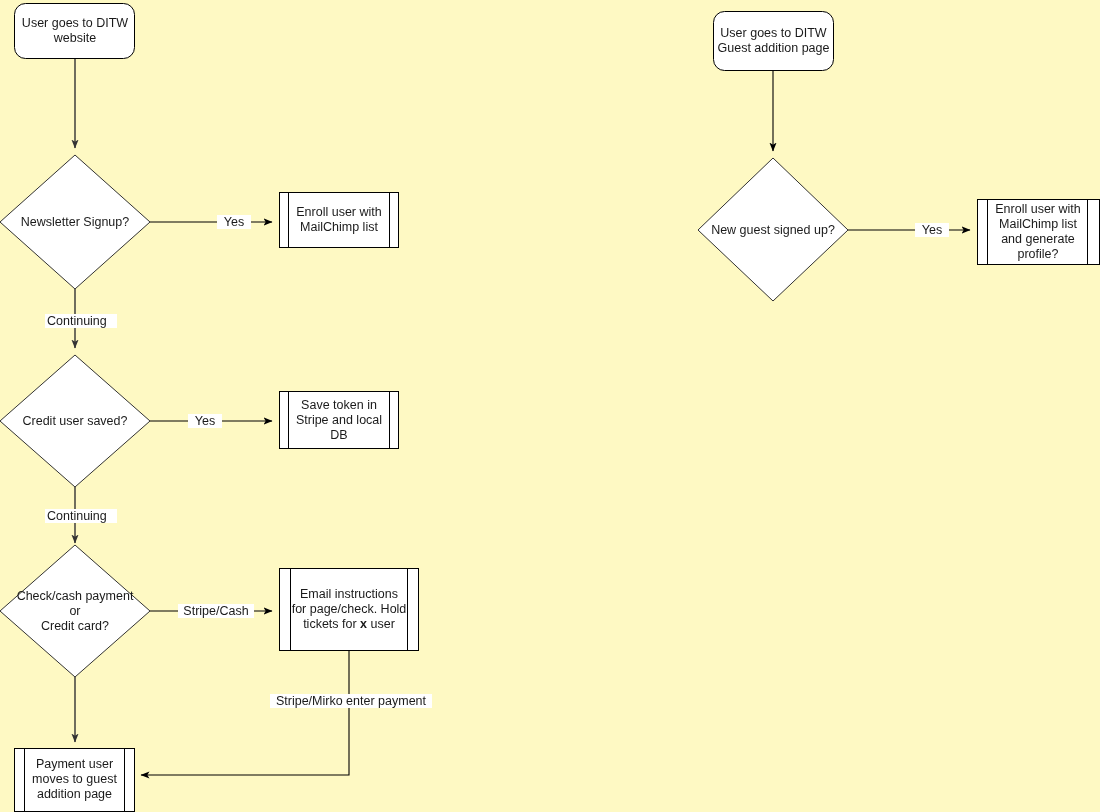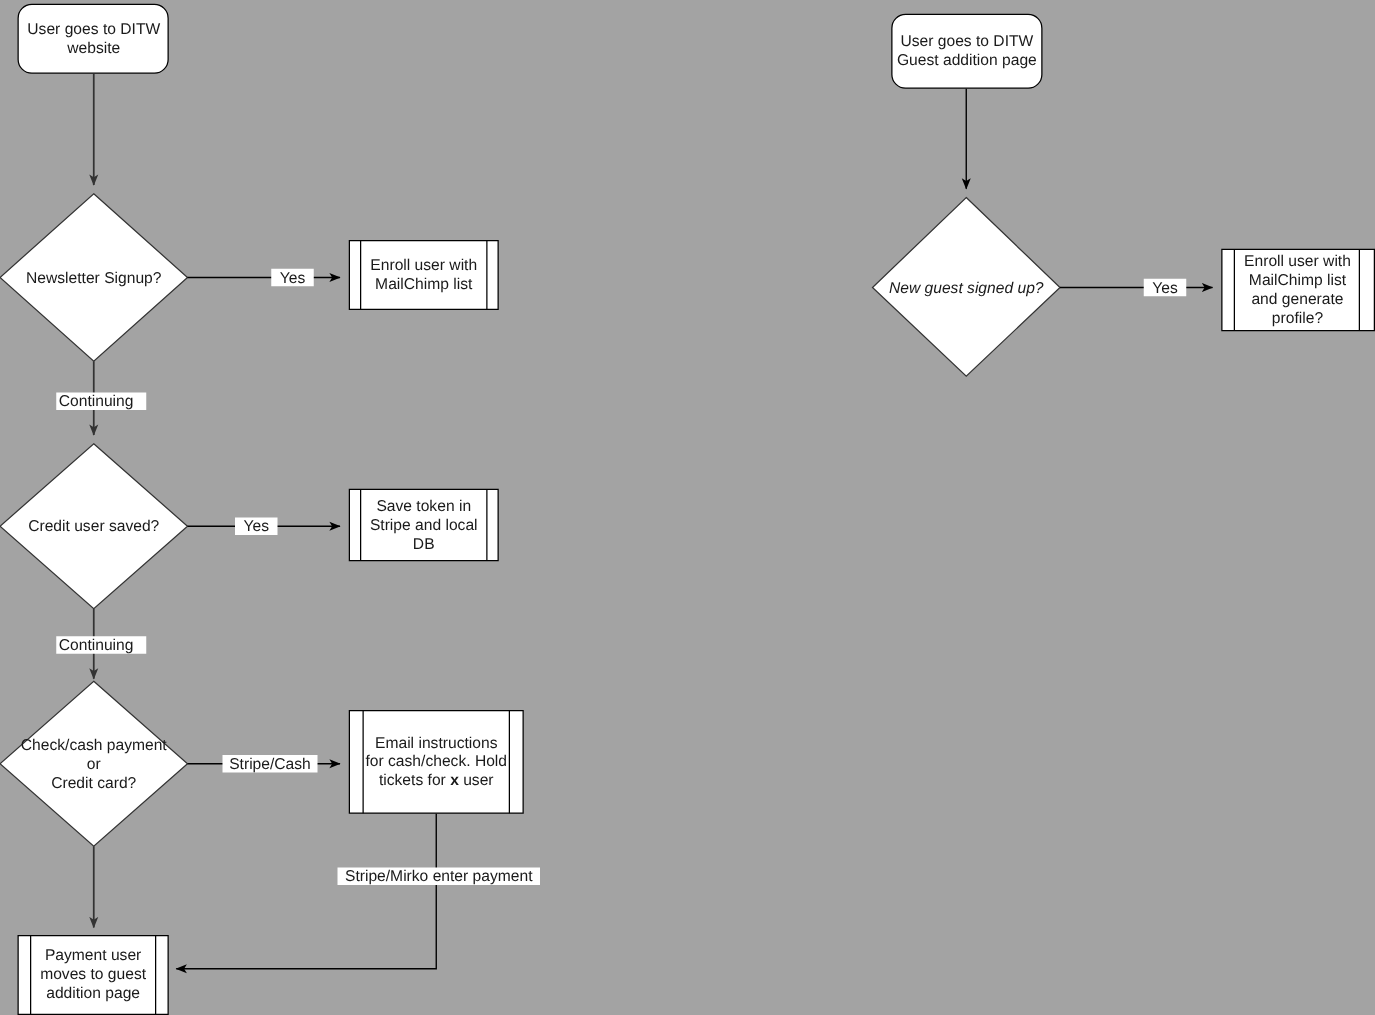--- a/index.html
+++ b/index.html
@@ -5,21 +5,21 @@
 <style>
   html, body {
     margin: 0;
     padding: 0;
     background: #ffffff;
   }
   #canvas {
     position: relative;
     width: 1100px;
     height: 812px;
-    background: #a3a3a3;
+    background: #fef9c3;
     overflow: hidden;
     font-family: "Liberation Sans", sans-serif;
   }
   #canvas svg.layer {
     position: absolute;
     left: 0;
     top: 0;
     width: 1100px;
     height: 812px;
   }
@@ -155,31 +155,31 @@
 
   <div class="node-label" style="left:290px; top:392px; width:98px; height:56px;">Save token in
 Stripe and local
 DB</div>
 
   <div class="node-label" style="left:-7px; top:588px; width:164px; height:46px;">Check/cash payment
 or
 Credit card?</div>
 
   <div class="node-label" style="left:291px; top:570px; width:116px; height:79px;"><span><span>Email instructions
-for cash/check. Hold
+for page/check. Hold
 tickets for </span><b>x</b><span> user</span></span></div>
 
   <div class="node-label" style="left:26px; top:752px; width:97px; height:54px;">Payment user
 moves to guest
 addition page</div>
 
   <div class="node-label" style="left:712px; top:12px; width:123px; height:57px;">User goes to DITW
 Guest addition page</div>
 
-  <div class="node-label" style="left:698px; top:215px; width:150px; height:30px;font-style:italic;">New guest signed up?</div>
+  <div class="node-label" style="left:698px; top:215px; width:150px; height:30px;">New guest signed up?</div>
 
   <div class="node-label" style="left:989px; top:200px; width:98px; height:64px;">Enroll user with
 MailChimp list
 and generate
 profile?</div>
 
   <div class="edge-label" style="left:217px; top:215px; width:30px;">Yes</div>
 
   <div class="edge-label" style="left:45px; top:314px; width:68px; text-align:left;">Continuing</div>
 

